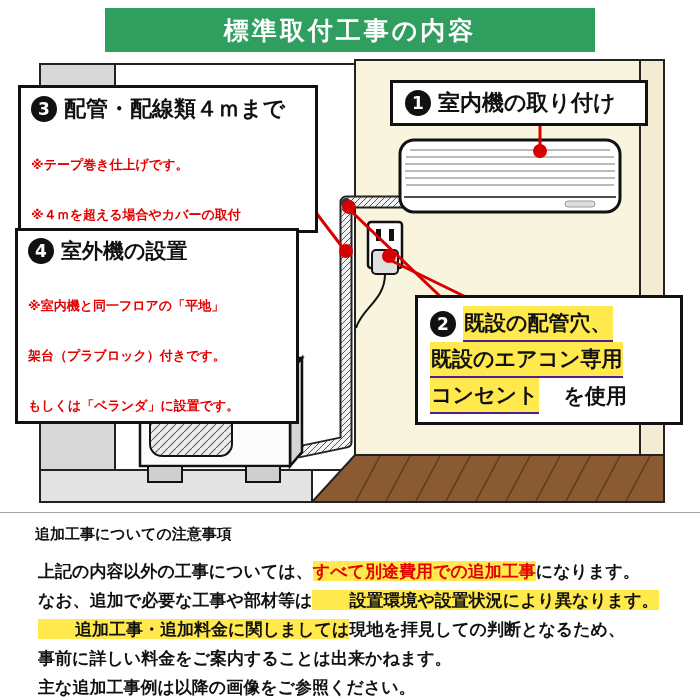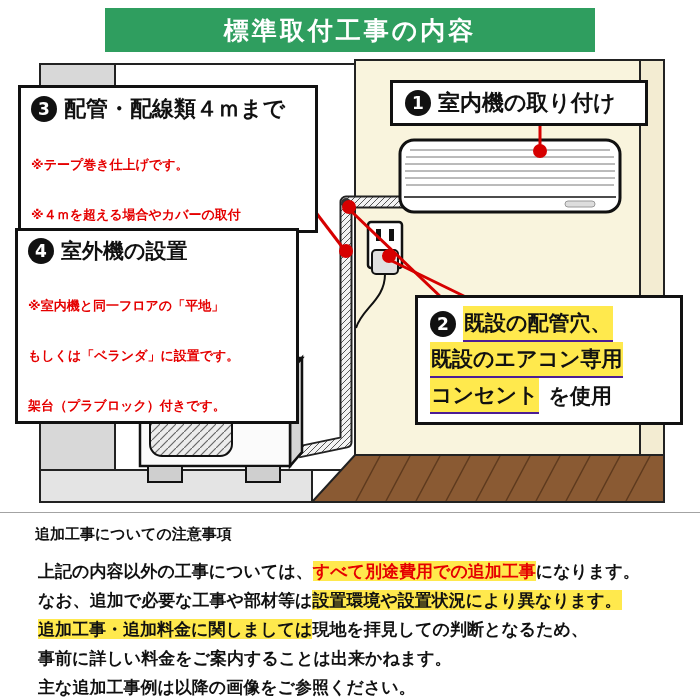--- a/index.html
+++ b/index.html
@@ -48,38 +48,38 @@
   .box2{left:415px;top:295px;width:268px;padding:8px 12px;}
   .box2 .line{
     font-size:21px;font-weight:bold;line-height:34px;white-space:nowrap;
     display:flex;align-items:center;gap:7px;
   }
   .hl{
     background:var(--yellow);
     border-bottom:2px solid #4c1d95;
     padding:0 1px;
   }
-  .tail{margin-left:2px;}
+  .tail{margin-left:17px;}
 
   
   .notes-section{
     position:absolute;left:0;top:512px;width:700px;height:188px;
     background:#fff;border-top:1px solid #a3a3a3;box-sizing:border-box;
   }
   .notes-heading{
     position:absolute;left:35px;top:12px;
     font-size:15px;font-weight:bold;color:#111;
   }
   .notes-body{
     position:absolute;left:38px;top:44px;width:650px;
     font-size:17px;font-weight:bold;line-height:29px;color:#111;
   }
   .notes-body p{margin:0;white-space:nowrap;}
   .em-red{color:var(--red-text);background:var(--yellow);}
-  .em-hl{background:var(--yellow);}
+  .em-hl{background:var(--yellow);padding-left:37px;}
 </style>
 </head>
 <body>
 
 <div class="stage">
 
   <div class="banner">標準取付工事の内容</div>
 
   <svg class="scene" width="700" height="512" viewBox="0 0 700 512">
     <defs>
@@ -187,22 +187,22 @@
     <div class="note">※テープ巻き仕上げです。</div>
     <div class="note">※４ｍを超える場合やカバーの取付</div>
   </div>
 
   <div class="label-box box4">
     <div class="box-title">
       <span class="num">4</span>
       <span>室外機の設置</span>
     </div>
     <div class="note">※室内機と同一フロアの「平地」</div>
+    <div class="note">架台（プラブロック）付きです。</div>
     <div class="note">もしくは「ベランダ」に設置です。</div>
-    <div class="note">架台（プラブロック）付きです。</div>
   </div>
 
   <div class="label-box box2">
     <div class="line">
       <span class="num">2</span>
       <span class="hl">既設の配管穴、</span>
     </div>
     <div class="line">
       <span class="hl">既設のエアコン専用</span>
     </div>

